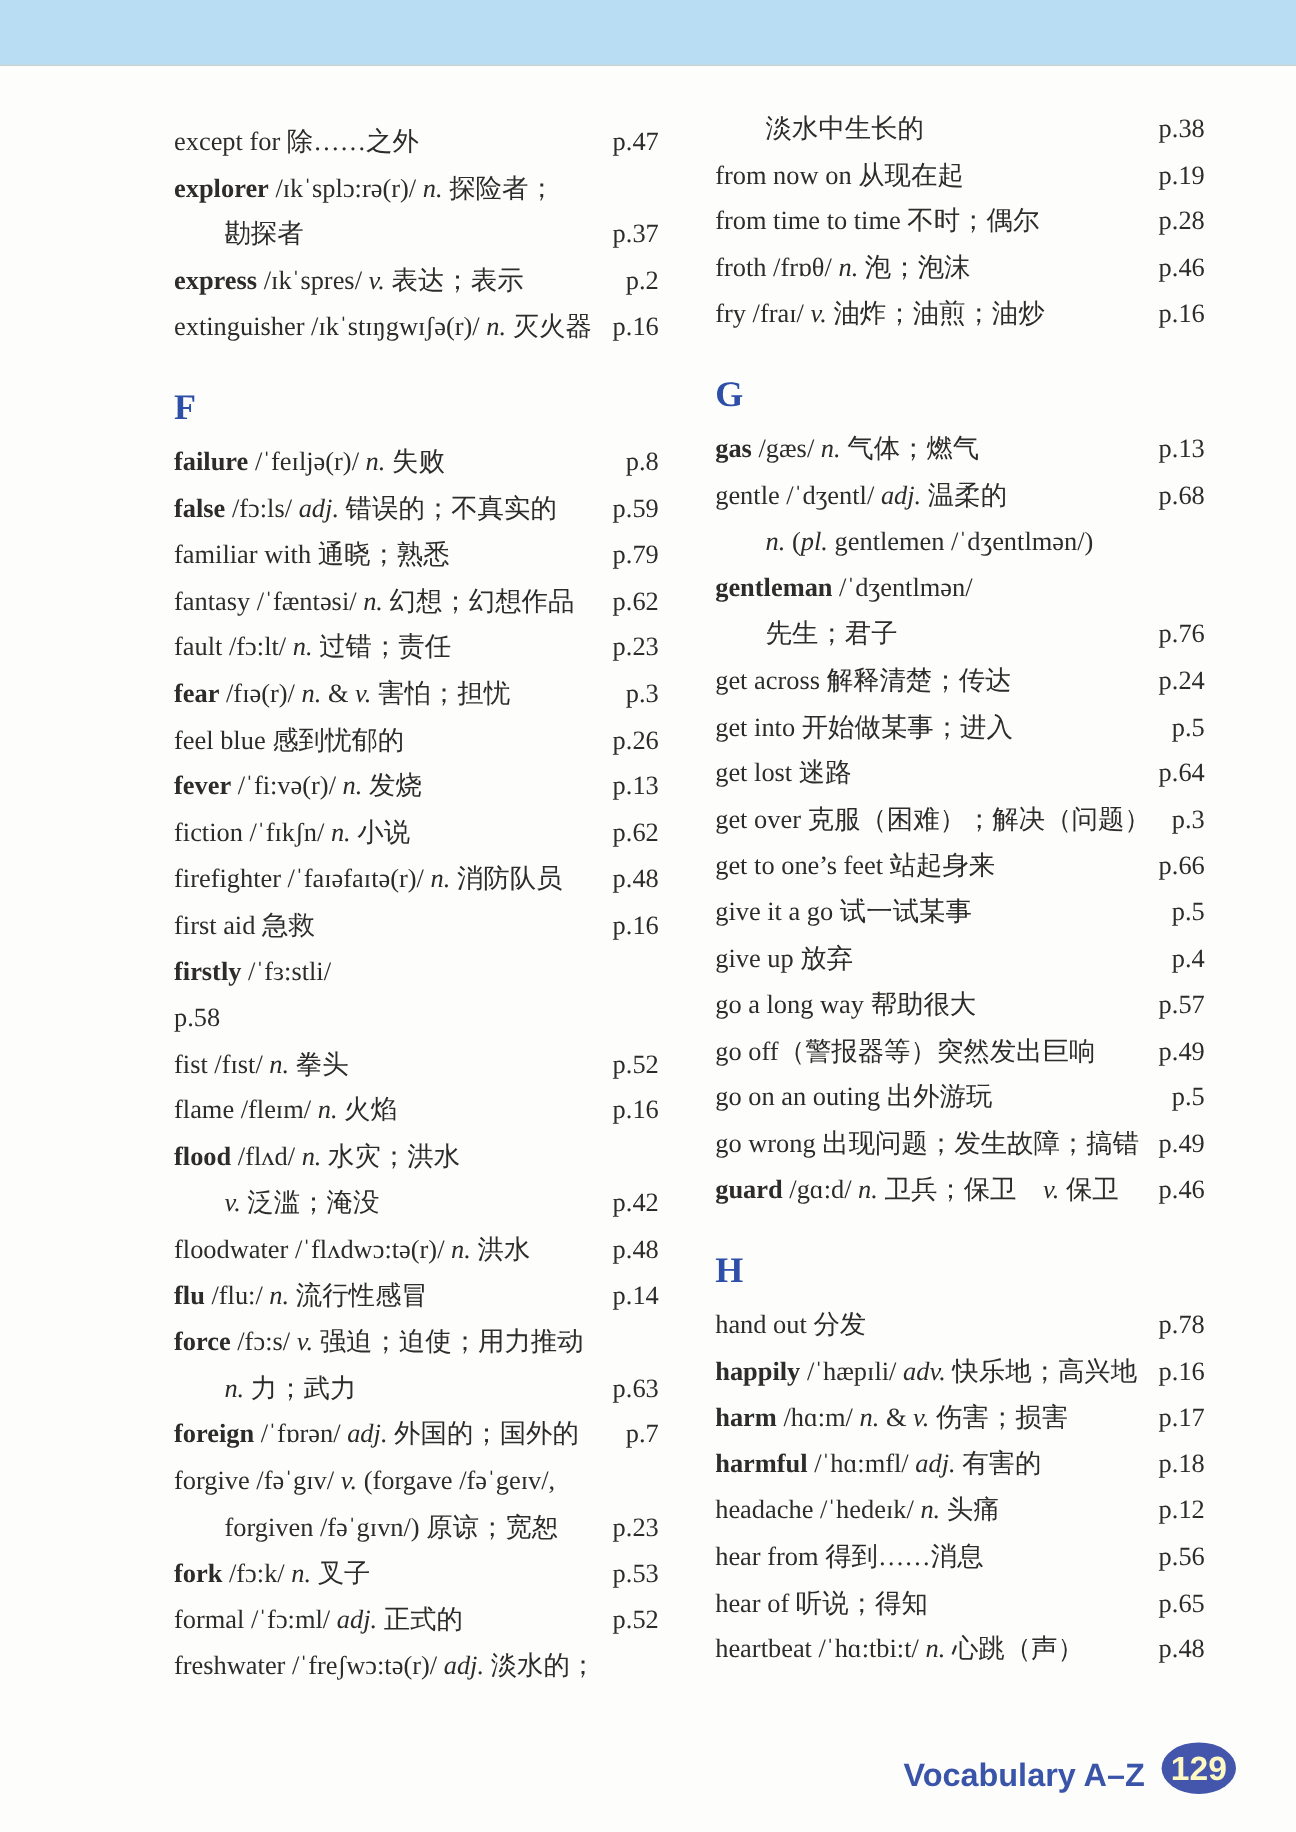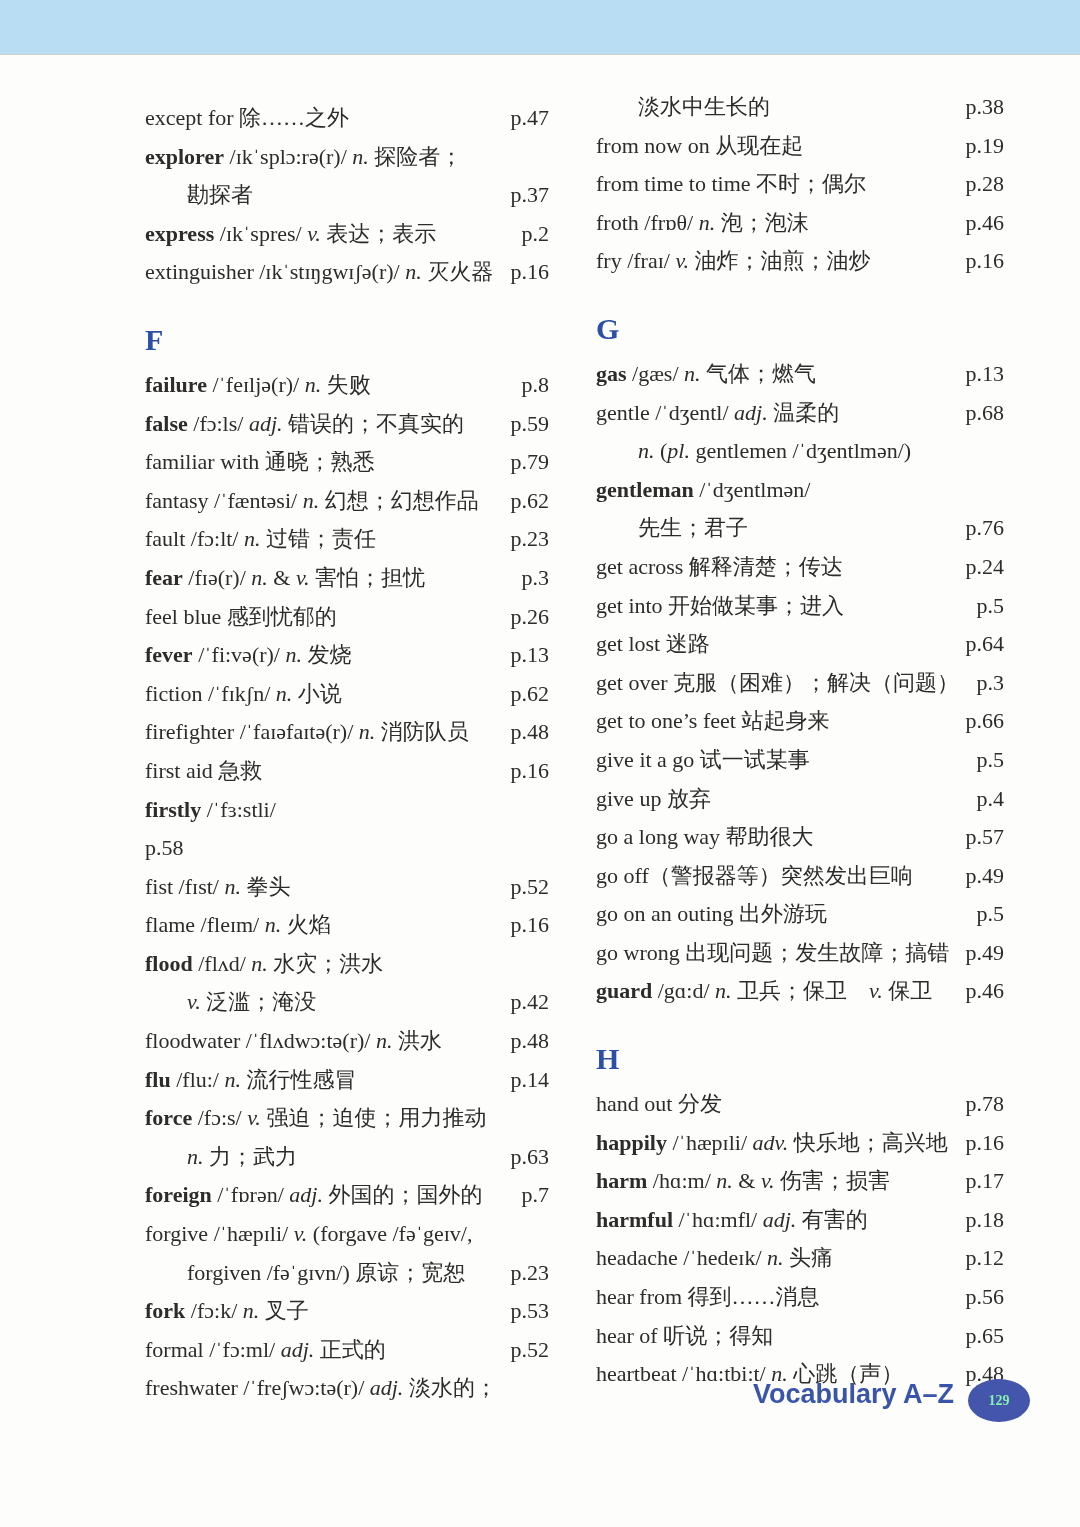--- a/index.html
+++ b/index.html
@@ -33,33 +33,33 @@
   .entry .text{
     white-space:nowrap;min-width:0;padding-right:6px;
   }
   .entry.indent .text{padding-left:42px;}
   .entry .page-ref{
     flex-shrink:0;white-space:nowrap;text-align:right;
   }
   .b{font-weight:bold;}
   .i{font-style:italic;}
   .footer{
-    position:absolute;top:1379px;right:50px;
-    display:flex;align-items:flex-start;gap:14px;
+    position:absolute;top:1452px;right:50px;
+    display:flex;align-items:flex-end;gap:14px;
   }
   .footer-label{
     font-family:"Liberation Sans","DejaVu Sans",sans-serif;
     font-weight:bold;font-size:27px;color:#3a54a9;
   }
   .badge{
     width:62px;height:43px;border-radius:50%;
     background:#4356ab;
     display:flex;align-items:center;justify-content:center;
-    font-family:Liberation Serif, serif;
-    font-weight:bold;font-size:14px;color:#86efac;
+    font-family:Liberation Sans, sans-serif;
+    font-weight:bold;font-size:28px;color:#fef9c3;
   }
 </style>
 </head>
 <body>
 
 <div class="top-band"></div>
 
 <div class="col col-left" id="col-0">
     <div class="entry">
       <span class="text"><span>except for 除……之外</span></span>
@@ -163,21 +163,21 @@
     </div>
     <div class="entry indent">
       <span class="text"><span class="i">n.</span><span> 力；武力</span></span>
       <span class="page-ref">p.63</span>
     </div>
     <div class="entry">
       <span class="text"><span class="b">foreign</span><span> /ˈfɒrən/ </span><span class="i">adj.</span><span> 外国的；国外的</span></span>
       <span class="page-ref">p.7</span>
     </div>
     <div class="entry">
-      <span class="text"><span>forgive /ˈhæpɪli/ </span><span class="i">v.</span><span> (forgave /fəˈgeɪv/,</span></span>
+      <span class="text"><span>forgive /fəˈgɪv/ </span><span class="i">v.</span><span> (forgave /fəˈgeɪv/,</span></span>
       <span class="page-ref"></span>
     </div>
     <div class="entry indent">
       <span class="text"><span>forgiven /fəˈgɪvn/) 原谅；宽恕</span></span>
       <span class="page-ref">p.23</span>
     </div>
     <div class="entry">
       <span class="text"><span class="b">fork</span><span> /fɔ:k/ </span><span class="i">n.</span><span> 叉子</span></span>
       <span class="page-ref">p.53</span>
     </div>

